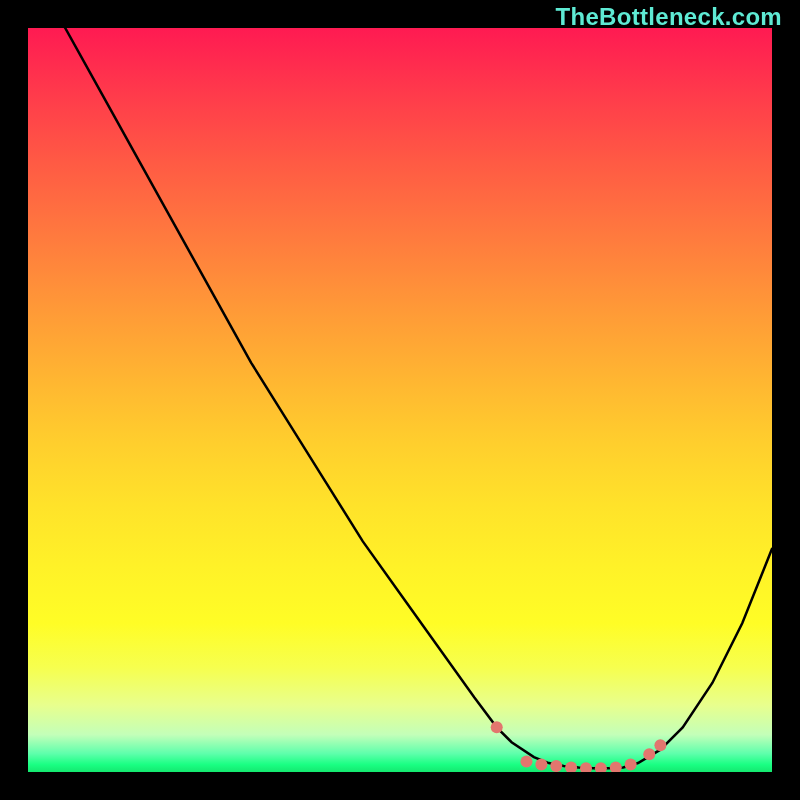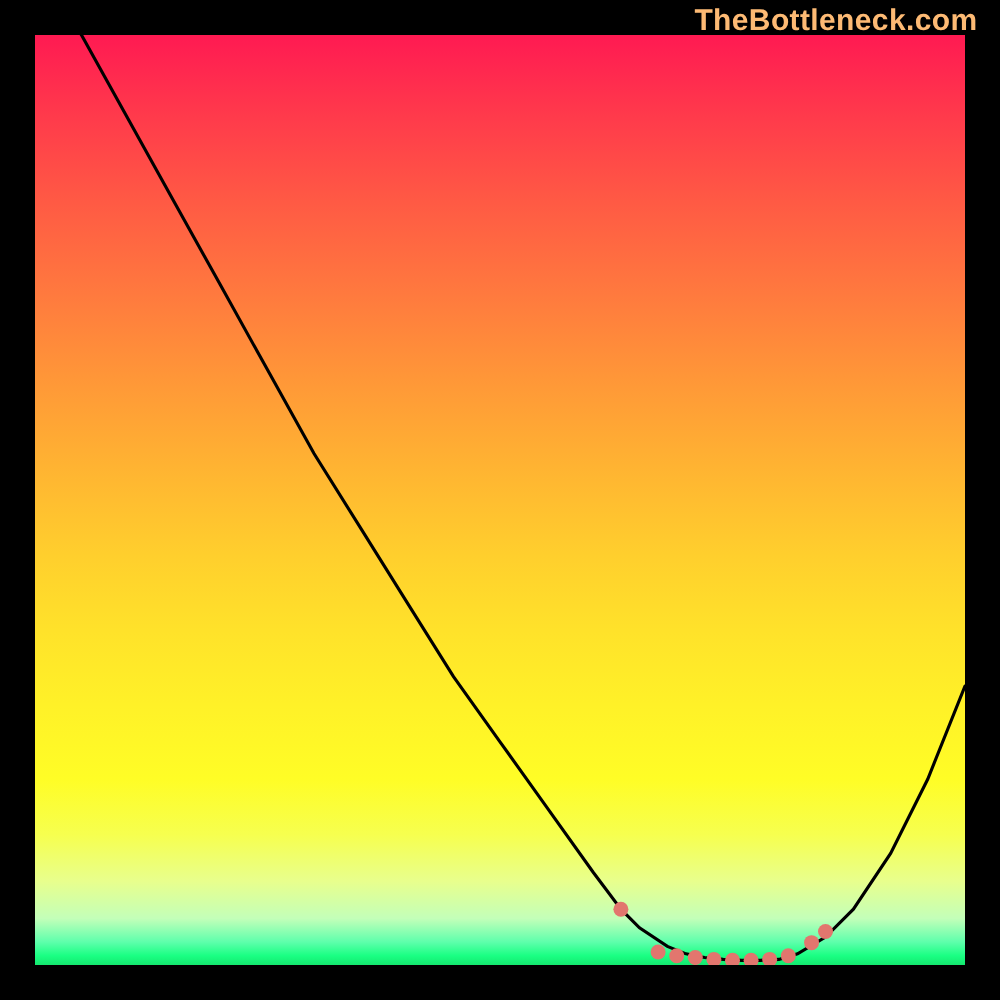--- a/index.html
+++ b/index.html
@@ -32,21 +32,21 @@
       #c3ffb9 95%,
       #5fffac 97.5%,
       #1aff83 99%,
       #14e86f 100%
     );
   }
   .watermark {
     position: absolute;
     top: 3px;
     right: 18px;
-    color: #fdba74;
+    color: #5eead4;
     font-family: Arial, Helvetica, sans-serif;
     font-size: 24px;
     font-weight: bold;
     letter-spacing: 0.3px;
   }
   svg.curve {
     position: absolute;
     left: 0;
     top: 0;
     width: 744px;

